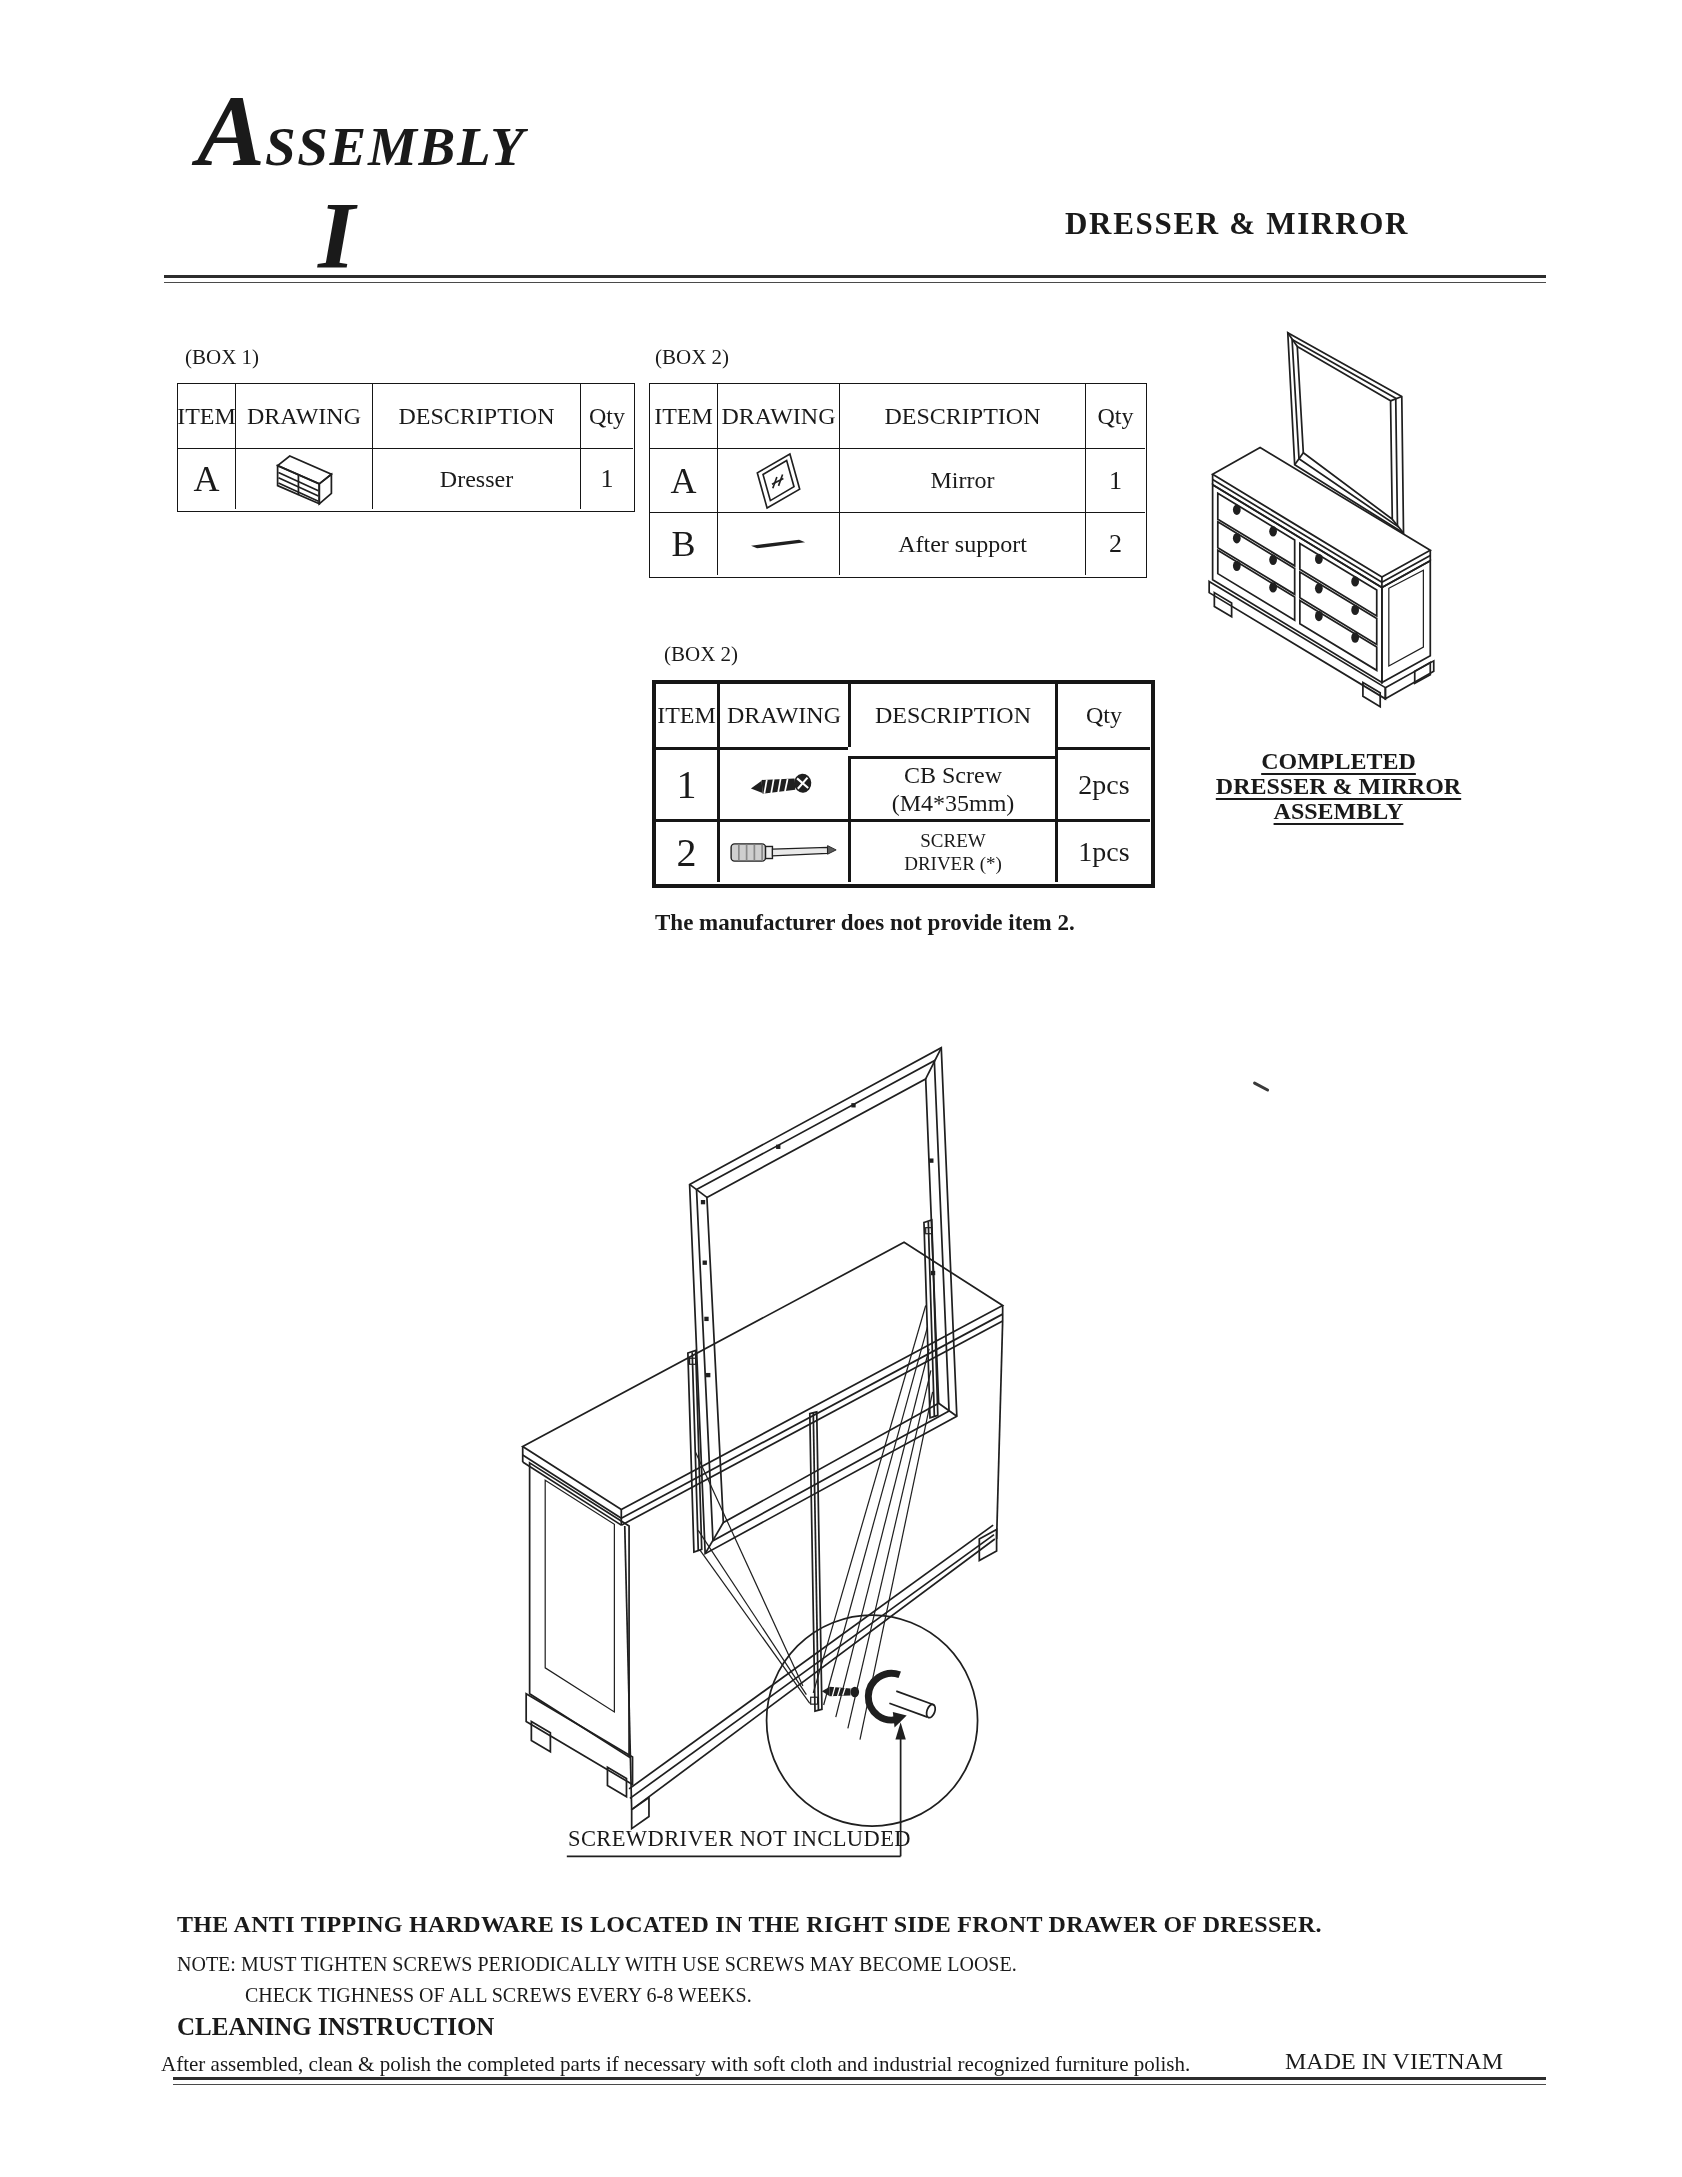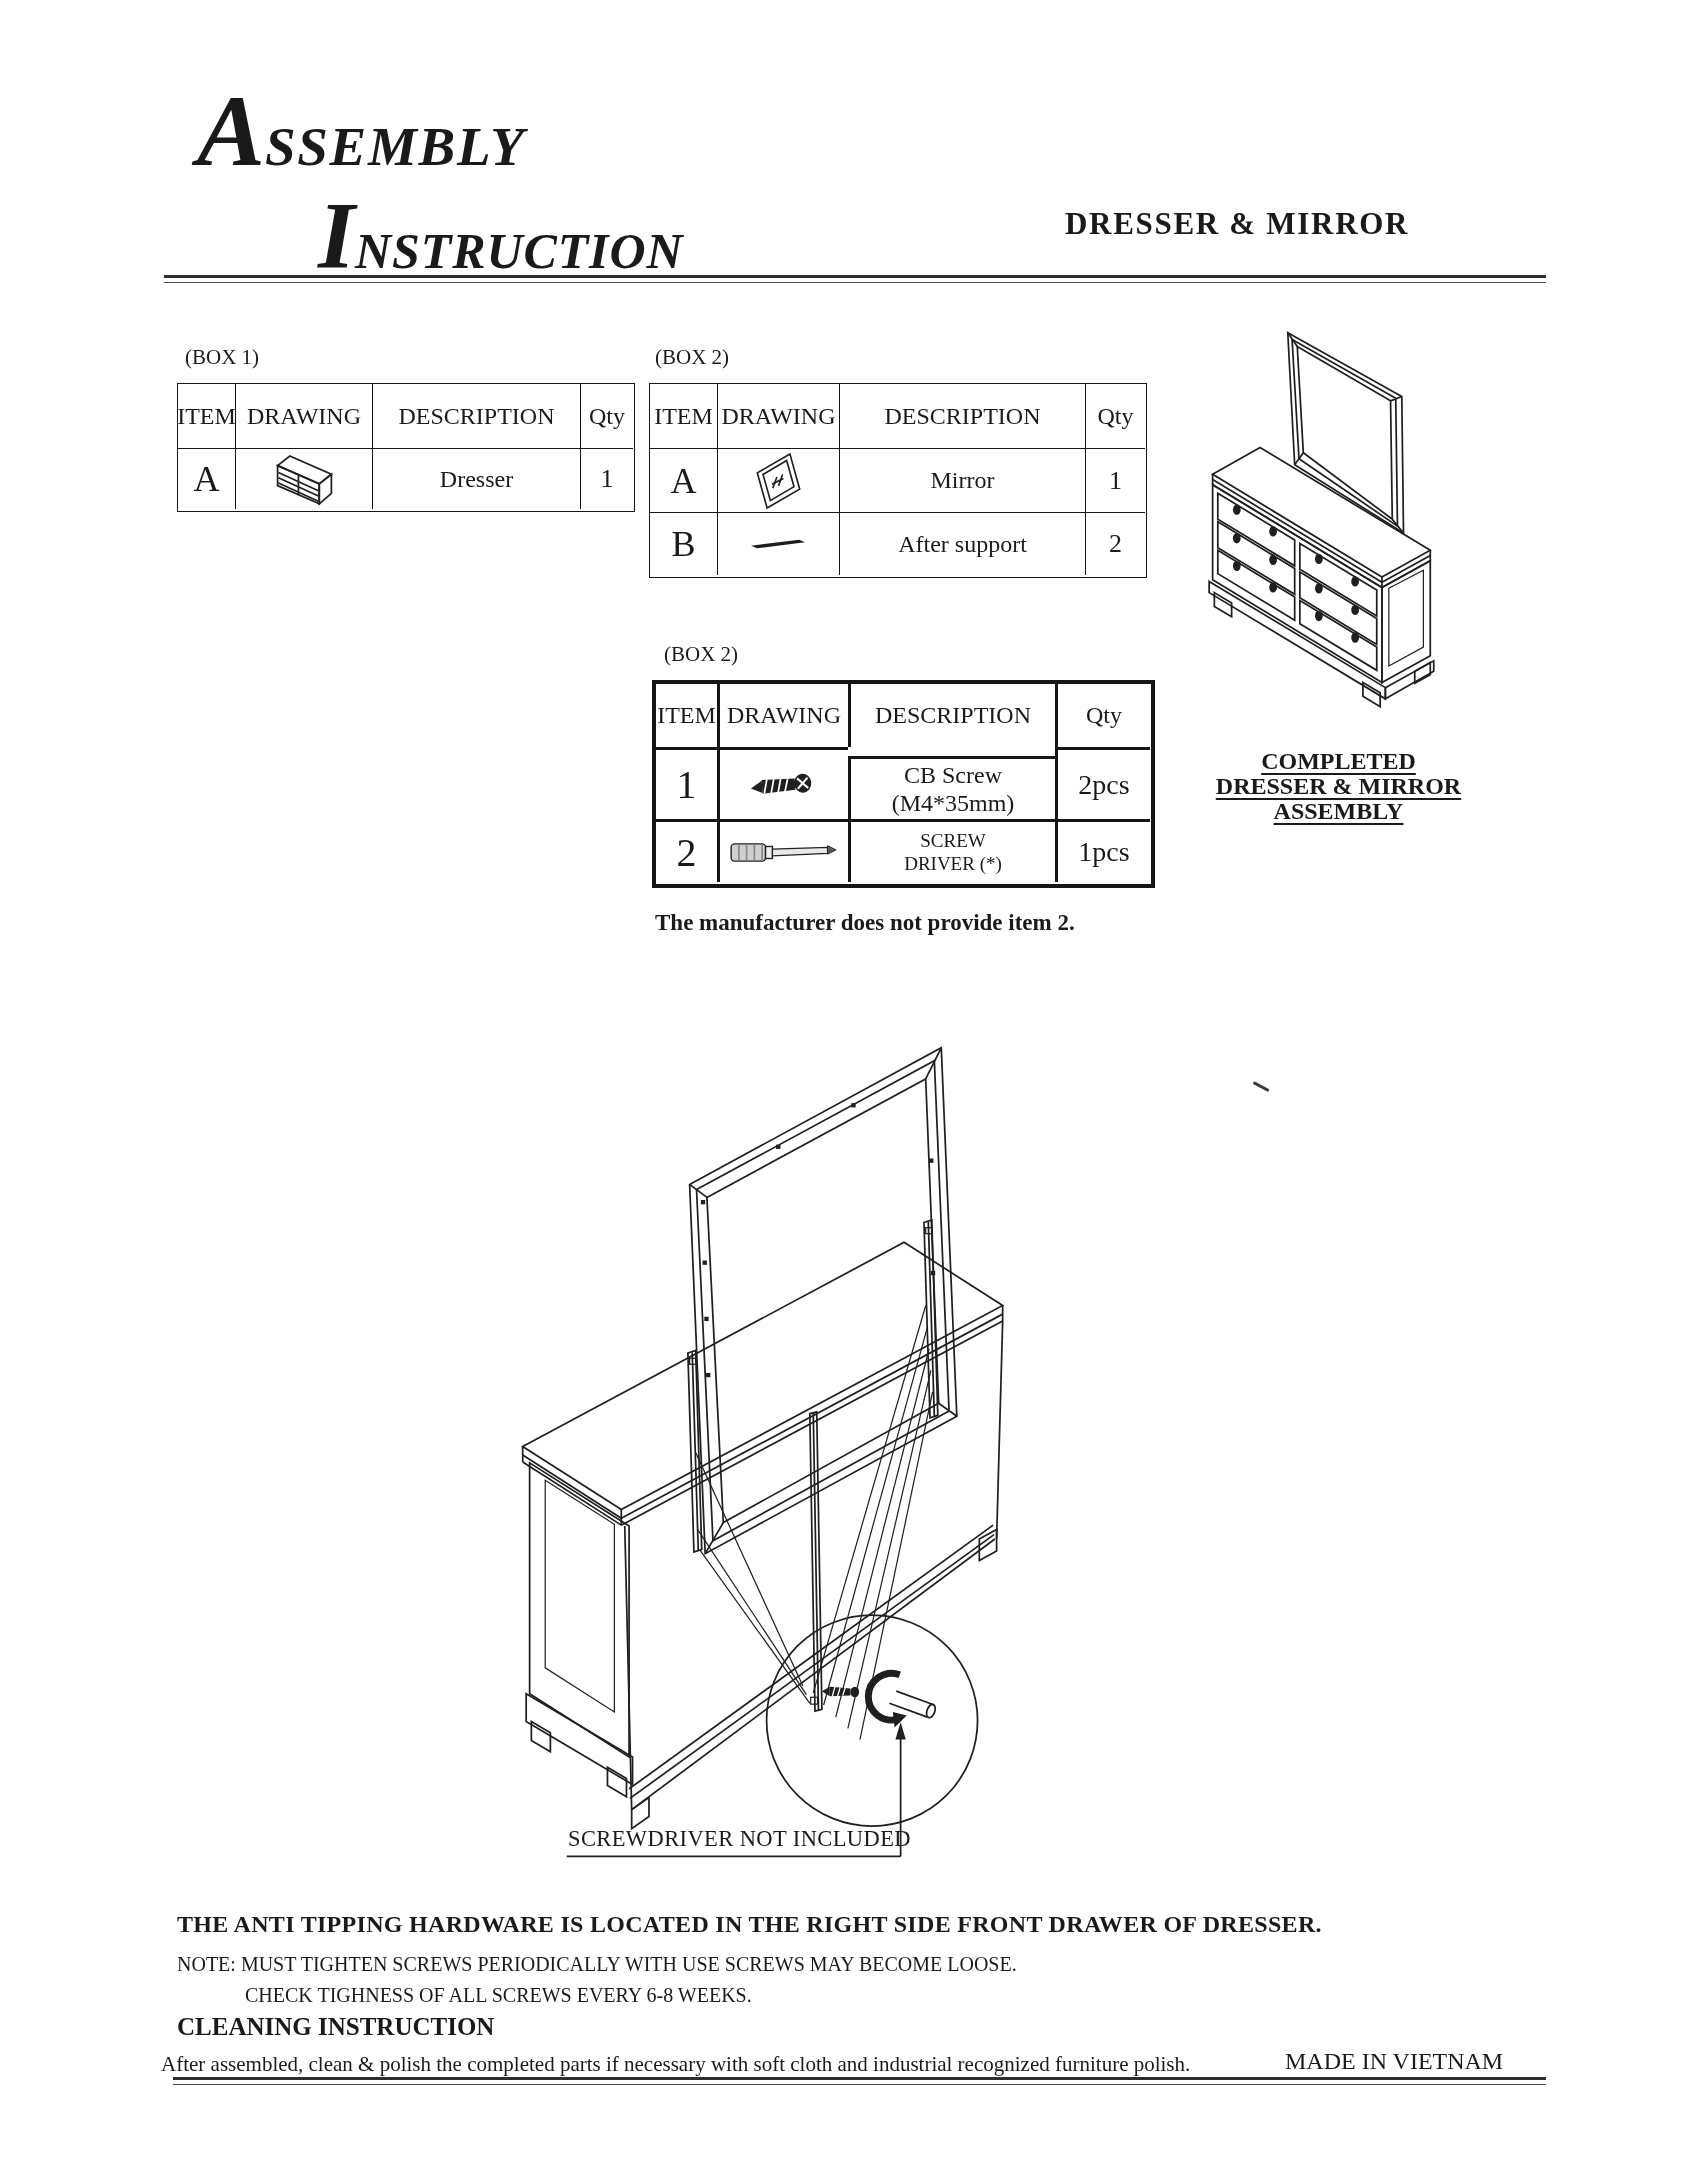--- a/index.html
+++ b/index.html
@@ -54,21 +54,20 @@
 <body>
 
 <div class="page">
 
   <div class="abs brand" style="left:197px;top:80px;">
     <span class="ini">A</span>
       <span class="rest">SSEMBLY</span>
   </div>
   <div class="abs brand brand2" style="left:318px;top:189px;">
     <span class="ini">I</span>
-      <span class="rest">NSTRUCTION</span>
   </div>
   <div class="abs product" style="left:1065px;top:206px;">DRESSER &amp; MIRROR</div>
   <div class="abs dblrule" style="left:164px;top:275px;width:1382px;"></div>
 
   <div class="abs tlabel" style="left:185px;top:323px;">
     <div>(BOX 1)</div>
     <div>BOX OF DRESSER</div>
   </div>
   <div class="tbl" style="left:177px;top:383px;width:458px;height:129px;">
     <div class="tr" style="height:64px;">

